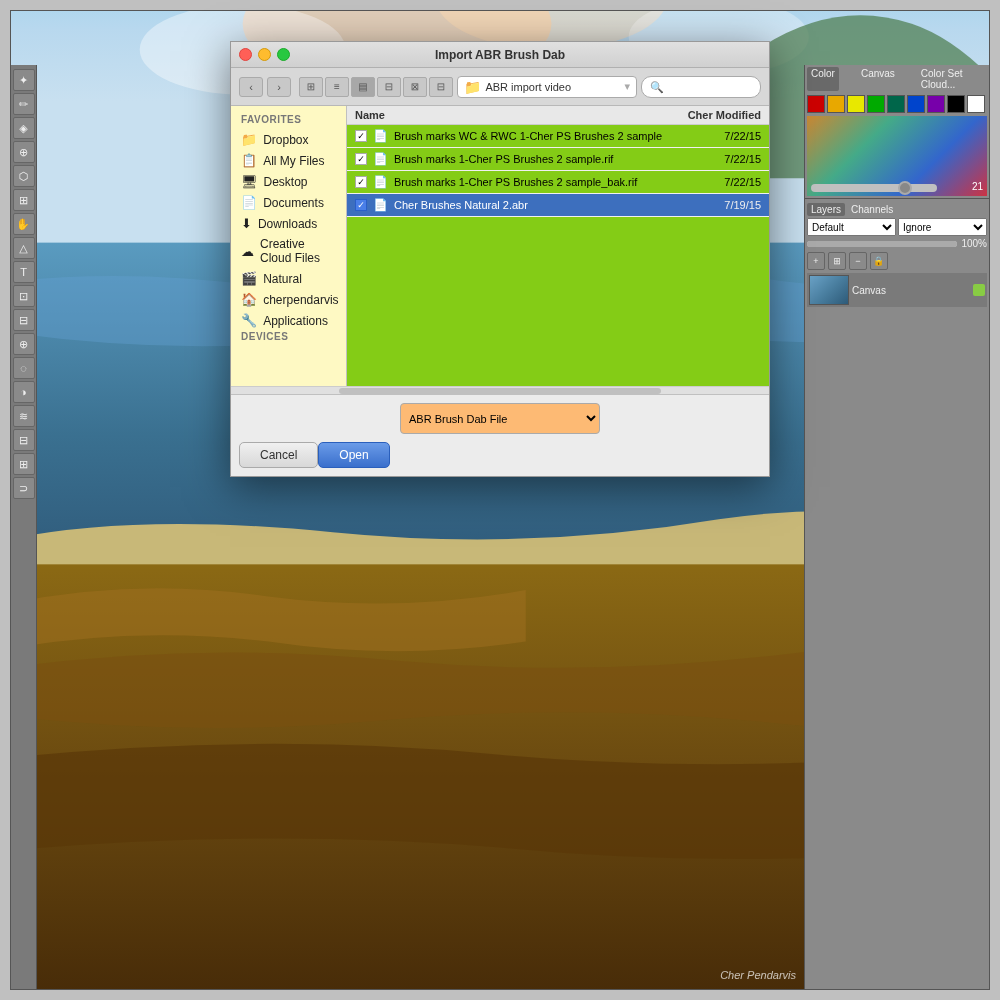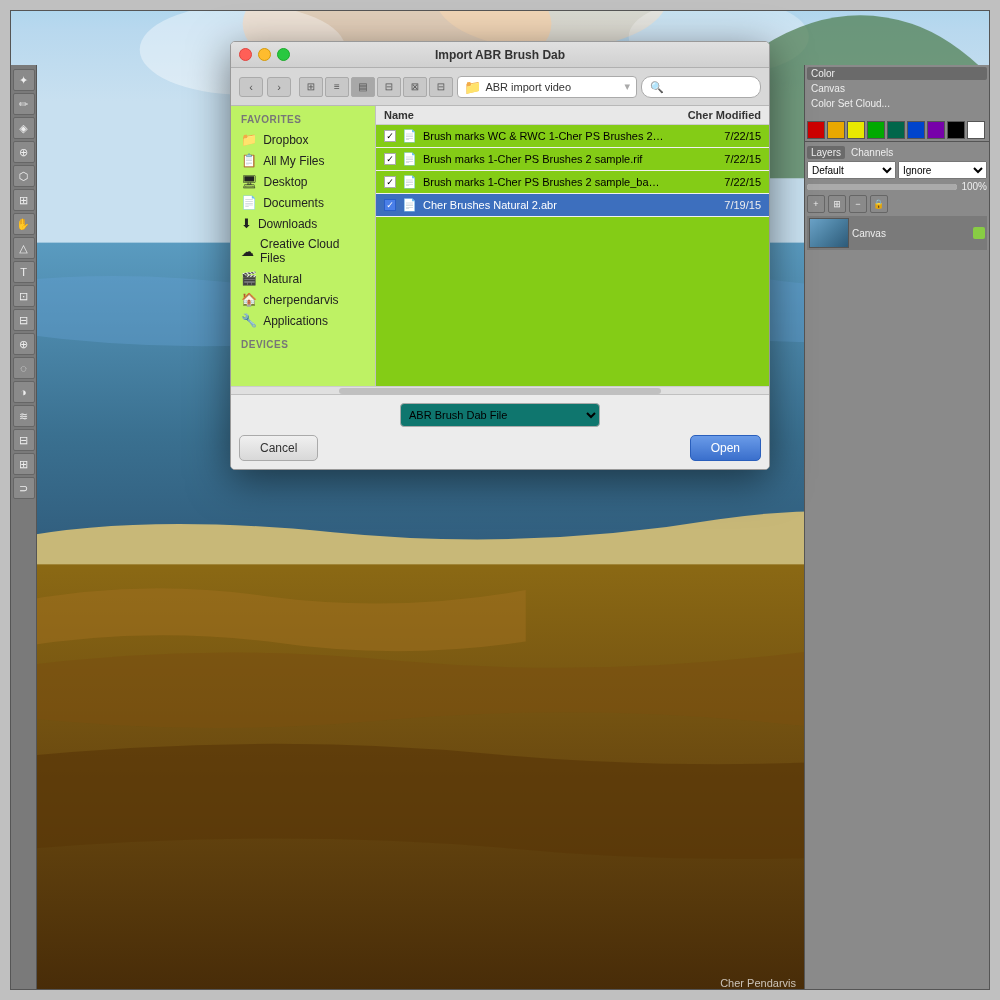--- a/index.html
+++ b/index.html
@@ -150,23 +150,22 @@
     }
 
     
     .color-panel {
       background: #8a8a8a;
       border-bottom: 1px solid #555;
       padding: 2px;
     }
     .color-panel-tabs {
       display: flex;
-      gap: 2px;
-      margin-bottom: 11px;
-      flex-direction: column;
+      gap: 18px;
+      margin-bottom: 4px;
     }
     .color-tab {
       font-size: 10px;
       color: #eee;
       padding: 1px 4px;
       cursor: pointer;
       border-radius: 2px;
     }
     .color-tab.active {
       background: #6a6a6a;
@@ -252,21 +251,21 @@
       align-items: flex-start;
       justify-content: center;
       padding-top: 30px;
     }
 
     
     .file-dialog {
       width: 540px;
       background: #ececec;
       border: 1px solid #999;
-      border-radius: 5px;
+      border-radius: 0;
       box-shadow: 0 10px 40px rgba(0,0,0,0.5);
       overflow: hidden;
     }
 
     .dialog-titlebar {
       height: 26px;
       background: linear-gradient(180deg, #e0e0e0 0%, #d0d0d0 100%);
       border-bottom: 1px solid #b0b0b0;
       display: flex;
       align-items: center;
@@ -365,22 +364,22 @@
     }
 
     
     .dialog-body {
       display: flex;
       height: 280px;
     }
 
     
     .dialog-sidebar {
-      width: 145px;
-      background: #bef264;
+      width: 116px;
+      background: #fef9c3;
       border-right: 1px solid #c0c0c0;
       padding: 8px 0;
       overflow-y: auto;
     }
     .sidebar-section-label {
       font-size: 10px;
       font-weight: 700;
       color: #777;
       padding: 0 10px 4px;
       text-transform: uppercase;
@@ -474,32 +473,32 @@
       border-top: 1px solid #c0c0c0;
       padding: 8px;
     }
     .dialog-format-row {
       display: flex;
       align-items: center;
       justify-content: center;
       margin-bottom: 8px;
     }
     .format-select {
-      height: 24px;
+      height: 31px;
       width: 200px;
       font-size: 11px;
       border: 1px solid #aaa;
       border-radius: 4px;
-      background: #0f766e;
+      background: #fdba74;
       padding: 0 4px;
     }
     .dialog-action-row {
       display: flex;
-      justify-content: space-between;
-      gap: 20px;
+      justify-content: flex-start;
+      gap: 0;
     }
     .dialog-btn {
       height: 26px;
       padding: 0 20px;
       font-size: 12px;
       border-radius: 5px;
       cursor: pointer;
     }
     .dialog-btn-cancel {
       background: linear-gradient(180deg, #f0f0f0 0%, #d8d8d8 100%);
@@ -513,24 +512,25 @@
     }
 
     
     .dialog-filelist::-webkit-scrollbar { width: 8px; }
     .dialog-filelist::-webkit-scrollbar-track { background: #f0f0f0; }
     .dialog-filelist::-webkit-scrollbar-thumb { background: #c0c0c0; border-radius: 4px; }
 
     
     .watermark {
       position: absolute;
-      bottom: 0;
+      bottom: 8px;
       right: 8px;
       font-size: 11px;
       color: rgba(255,255,255,0.7);
+      font-style: italic;
     }
   </style>
 </head>
 <body>
 
 <div class="app-frame">
 
   <div class="painting-bg">
     <svg width="100%" height="100%" viewBox="0 0 760 900" preserveAspectRatio="xMidYMid slice">
 
@@ -652,20 +652,26 @@
         <div class="swatch" style="background:#e8a800;"></div>
         <div class="swatch" style="background:#e8e800;"></div>
         <div class="swatch" style="background:#00aa00;"></div>
         <div class="swatch" style="background:#00664a;"></div>
         <div class="swatch" style="background:#0044cc;"></div>
         <div class="swatch" style="background:#7700aa;"></div>
         <div class="swatch" style="background:#000000;"></div>
         <div class="swatch" style="background:#ffffff;"></div>
       </div>
 
+      <div style="height:80px;background:linear-gradient(135deg,#cc8833,#44aa88,#3366cc,#cc3344);margin-top:3px;position:relative;">
+        <div style="position:absolute;bottom:4px;left:4px;width:70%;height:8px;background:#c0c0c0;border-radius:4px;">
+          <div style="position:absolute;right:20%;top:-3px;width:14px;height:14px;background:#888;border-radius:50%;border:2px solid #aaa;"></div>
+        </div>
+        <div style="position:absolute;bottom:4px;right:4px;font-size:10px;color:#fff;">21</div>
+      </div>
     </div>
 
     <div class="layers-panel">
       <div class="layers-tabs">
         <span class="layer-tab active">Layers</span>
         <span class="layer-tab">Channels</span>
       </div>
       <div class="layer-controls">
         <select class="layer-select">
           <option>Default</option>
@@ -762,21 +768,21 @@
             <span>Natural</span>
           </div>
           <div class="sidebar-item">
             <span class="sidebar-icon">🏠</span>
             <span>cherpendarvis</span>
           </div>
           <div class="sidebar-item">
             <span class="sidebar-icon">🔧</span>
             <span>Applications</span>
           </div>
-          <div class="sidebar-section-label" style="margin-top:8px;">DEVICES</div>
+          <div class="sidebar-section-label" style="margin-top:0;">DEVICES</div>
         </div>
 
         <div class="dialog-filelist">
           <div class="filelist-header">
             <span class="filelist-header-name">Name</span>
             <span class="filelist-header-date">Cher Modified</span>
           </div>
 
           <div class="file-row">
             <div class="file-checkbox">✓</div>

